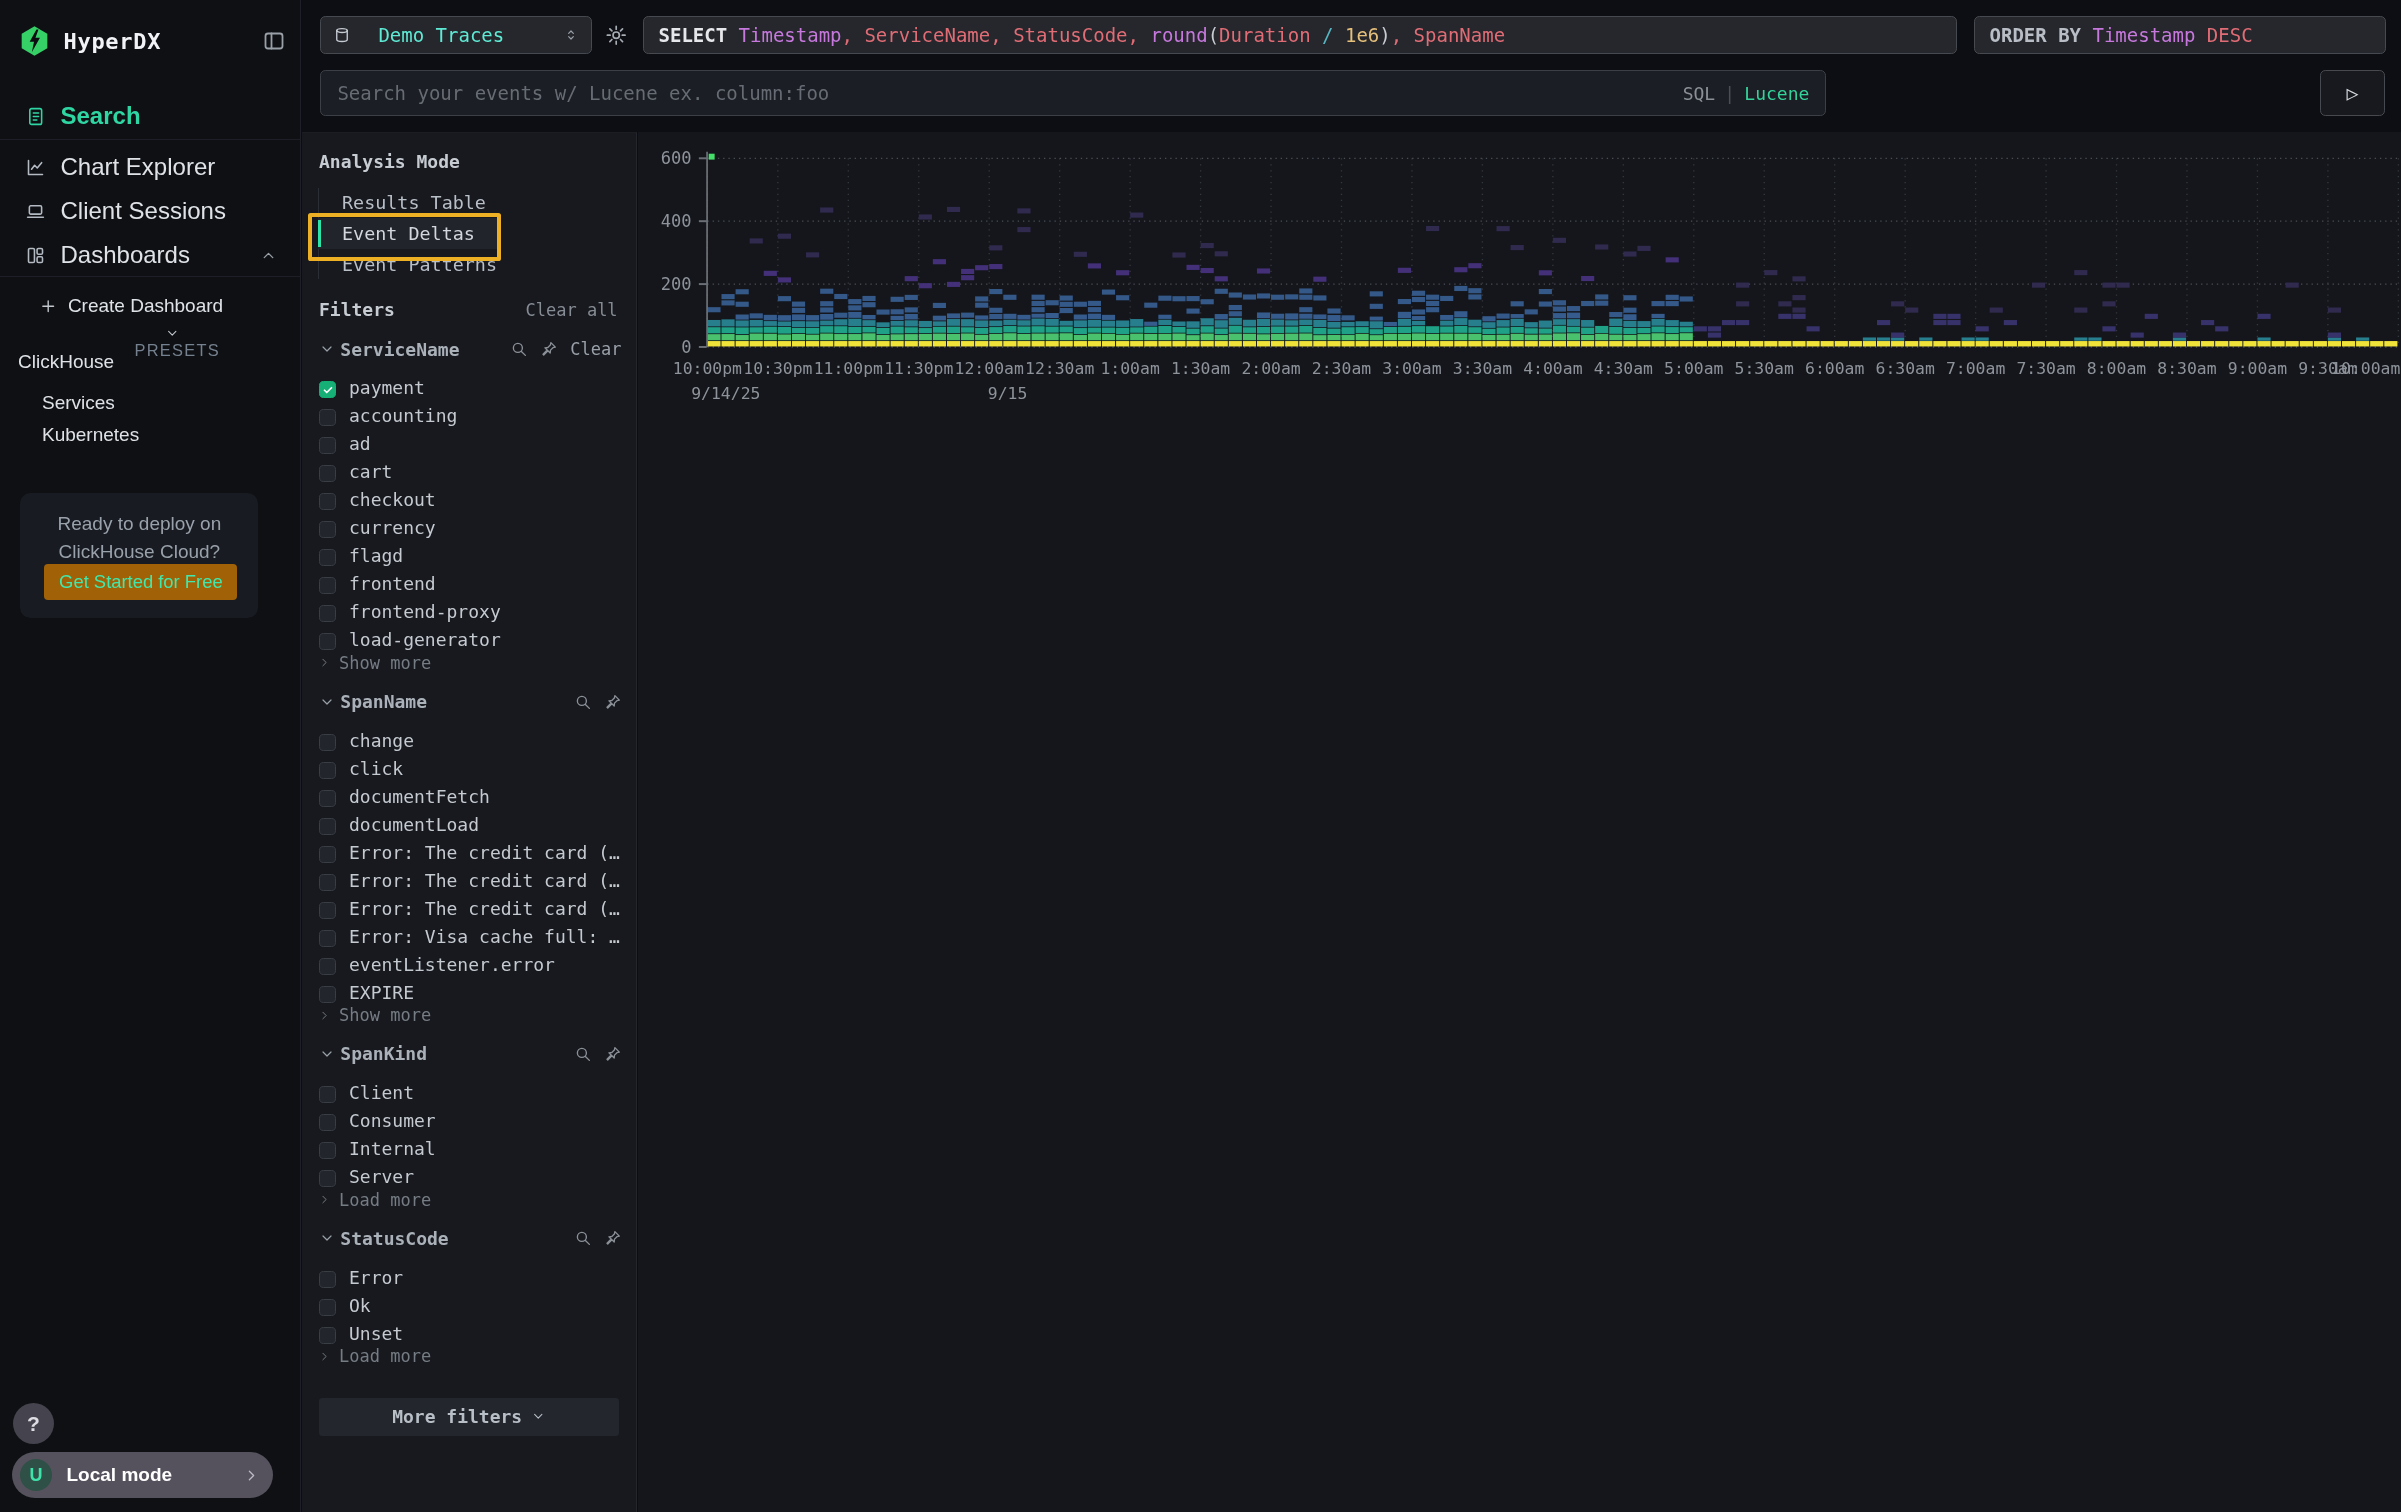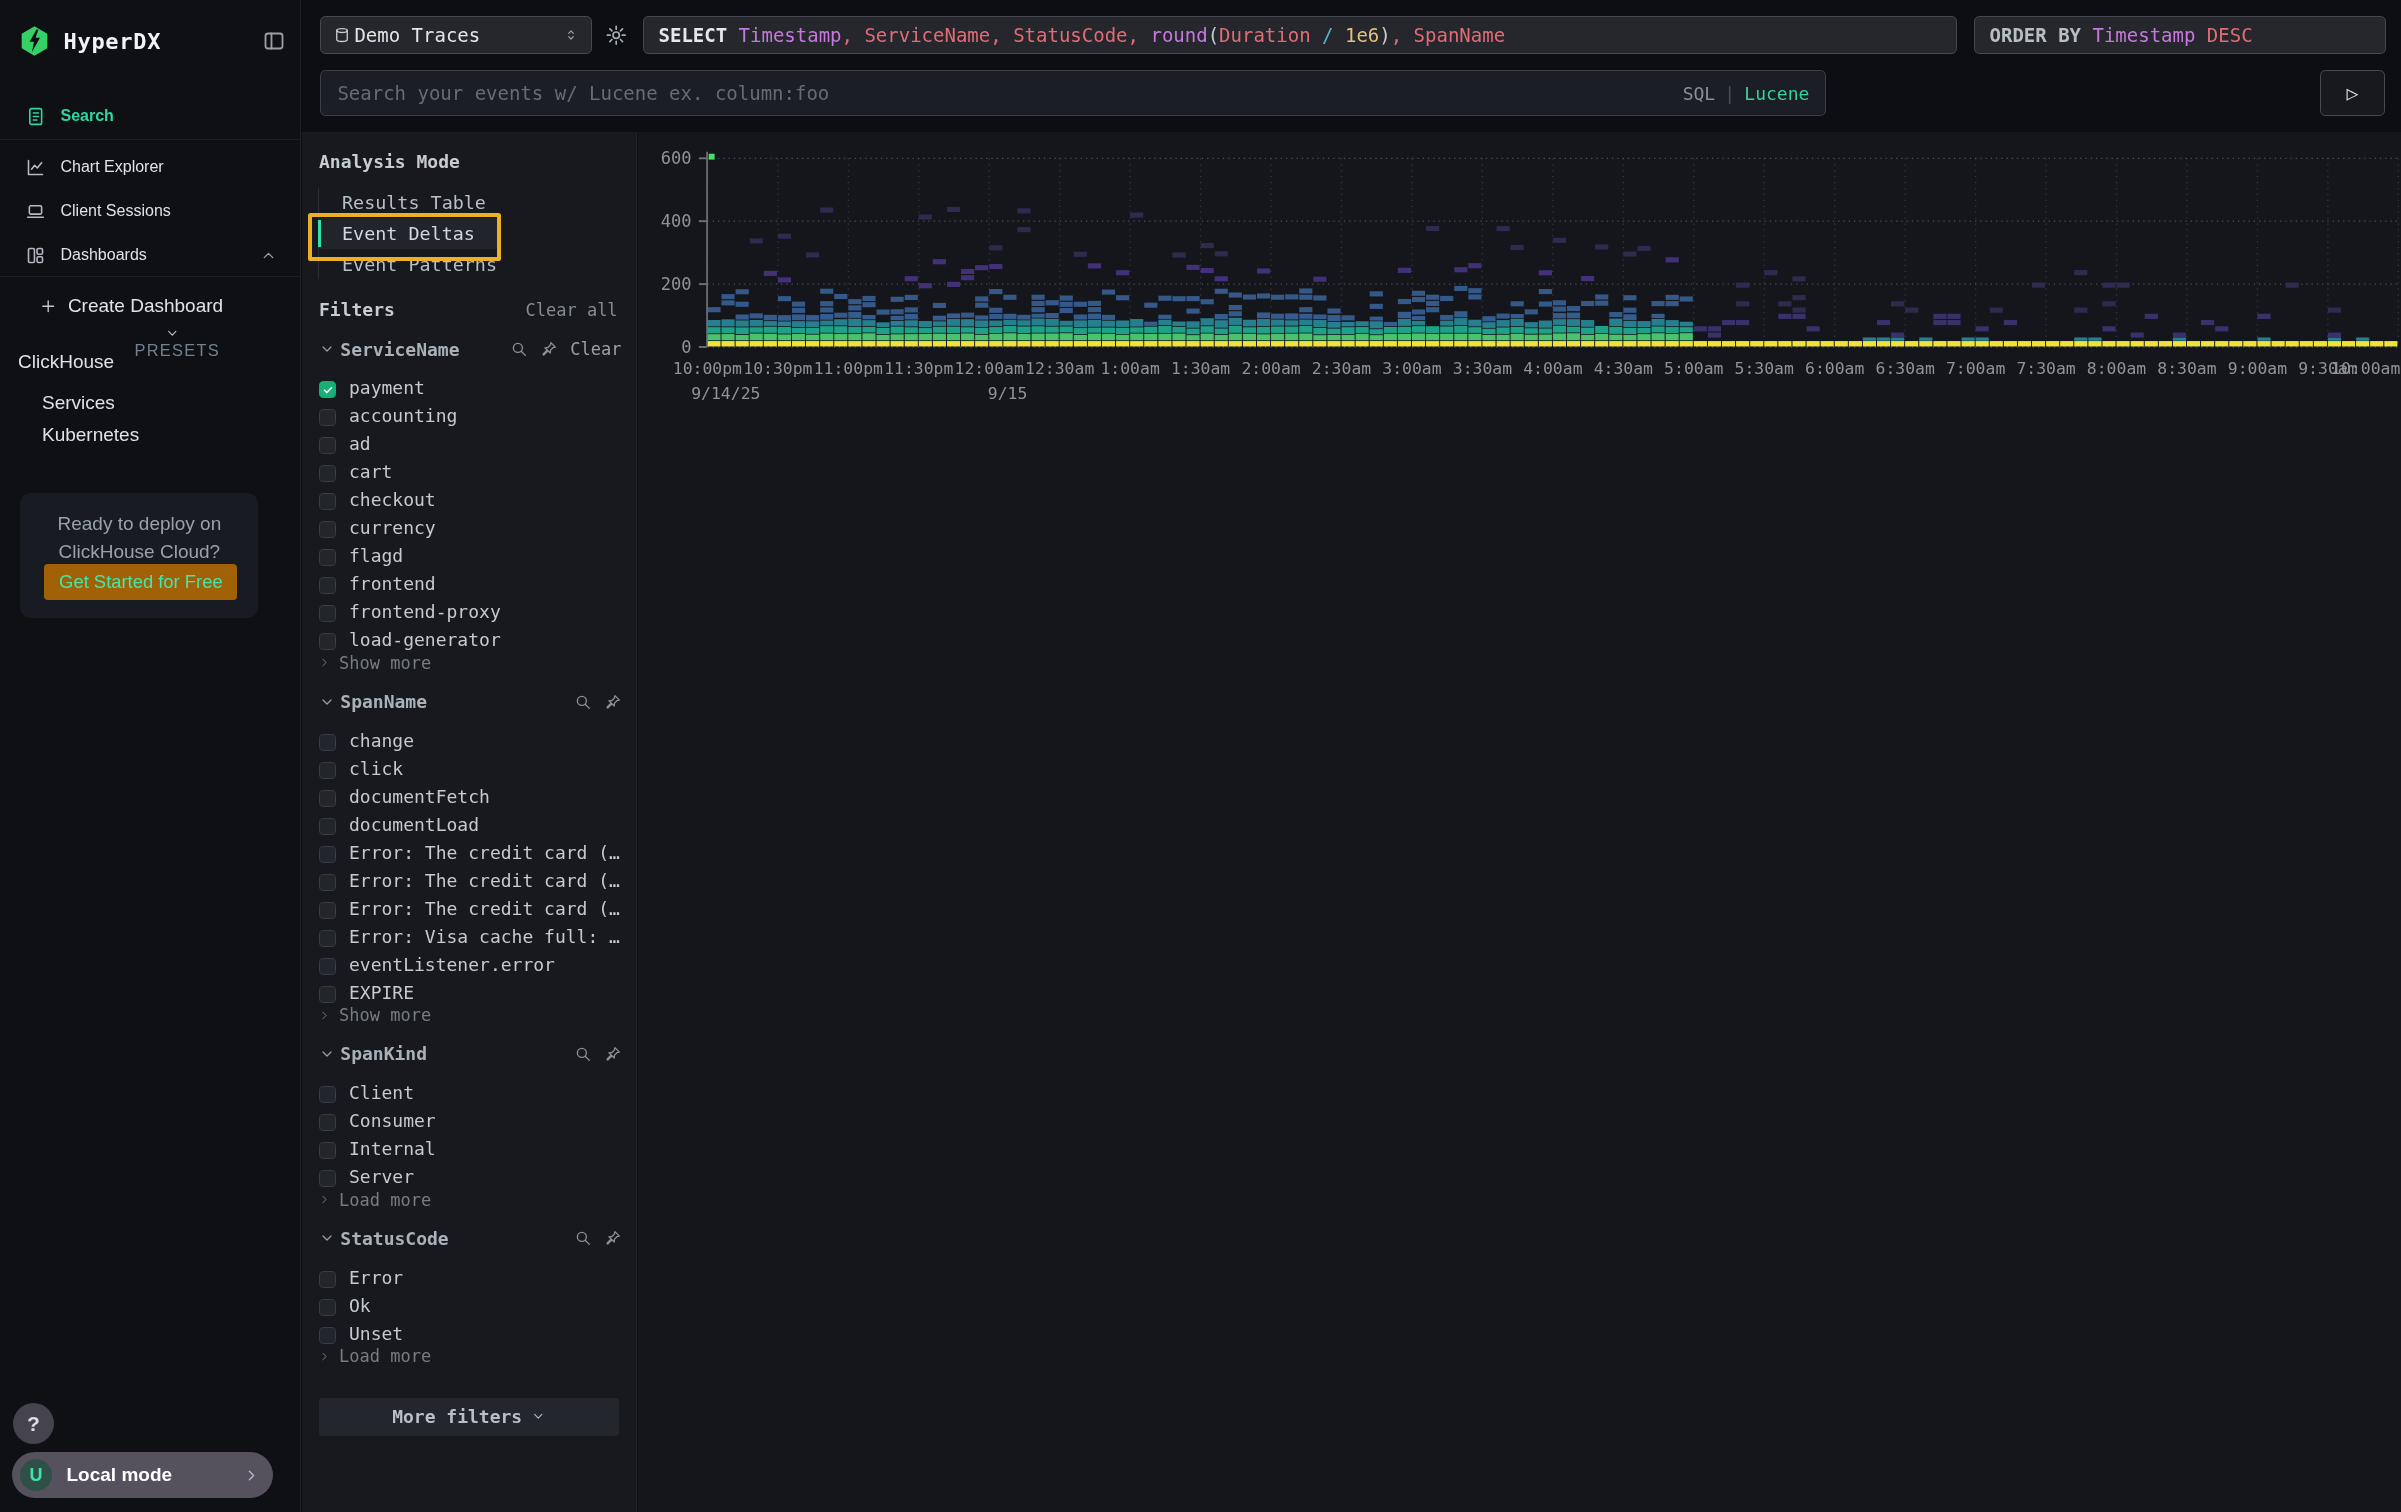--- a/index.html
+++ b/index.html
@@ -6,21 +6,21 @@
   html,body { width:2401px; height:1512px; }
   body { background:#0b0d11; font-family:"DejaVu Sans Mono", monospace; color:#c5cad1; overflow:hidden; position:relative; }
   .icon { display:inline-flex; flex:none; }
   .icon svg { width:100%; height:100%; fill:none; stroke:currentColor; stroke-width:1.8; stroke-linecap:round; stroke-linejoin:round; }
 
   
   .sidebar { position:absolute; left:0; top:0; width:301px; height:1512px; background:#0e1014; border-right:0.7px solid #1d2026; z-index:5; }
   .logo-row { position:absolute; top:20px; left:20px; right:14.5px; height:42px; display:flex; align-items:center; }
   .brand { font-size:22px; font-weight:bold; color:#f2f3f6; margin-left:14.5px; letter-spacing:0.7px; }
   .collapse-btn { margin-left:auto; width:24px; height:24px; color:#9aa0a8; }
-  .nav-item { position:absolute; left:0; width:301px; height:32px; display:flex; align-items:center; padding-left:25px; font-family:"Liberation Sans", sans-serif; font-size:16px; color:#dfe2e7; cursor:pointer; }
+  .nav-item { position:absolute; left:0; width:301px; height:32px; display:flex; align-items:center; padding-left:25px; font-family:"Liberation Sans", sans-serif; font-size:24px; color:#dfe2e7; cursor:pointer; }
   .nav-item .icon { width:21px; height:21px; color:#b4bac2; }
   .nav-item .nav-label { margin-left:14.5px; }
   .nav-item.active { color:#2fd6a3; font-weight:bold; }
   .nav-item.active .icon { color:#2fd6a3; }
   .nav-item .trail { margin-left:auto; margin-right:24px; width:17px; height:17px; color:#9aa0a8; }
   .side-divider { position:absolute; left:0; width:301px; height:0.7px; background:#1c1f25; }
   .sub-item { position:absolute; left:0; width:301px; height:30px; display:flex; align-items:center; font-family:"Liberation Sans", sans-serif; font-size:19px; color:#dfe2e7; cursor:pointer; }
   .sub-item .icon { width:17px; height:17px; color:#c3c8cf; }
   .sub-item.preset-header { font-size:16.4px; color:#75818e; letter-spacing:1.3px; }
   .promo { position:absolute; left:20.4px; top:493px; width:238px; height:125px; background:#181b21; border-radius:10.5px; text-align:center; font-family:"Liberation Sans", sans-serif; }
@@ -31,21 +31,21 @@
   .user-pill { position:absolute; left:12px; top:1452px; width:261px; height:46px; border-radius:23px; background:#55525d; display:flex; align-items:center; padding:0 13px 0 8px; cursor:pointer; }
   .avatar { width:32px; height:32px; border-radius:50%; background:#2f5046; color:#3fe3aa; font-family:"Liberation Sans", sans-serif; font-weight:bold; font-size:18px; display:flex; align-items:center; justify-content:center; }
   .user-label { margin-left:14.5px; font-family:"Liberation Sans", sans-serif; font-weight:bold; font-size:19px; color:#ffffff; }
   .user-pill .trail { margin-left:auto; width:17px; height:17px; color:#bdbac7; }
 
   
   .topbar { position:absolute; left:302px; top:0; width:2100px; height:132px; background:#0c0e13; }
   .tb-box { position:absolute; background:#25272d; border:1.3px solid #46494f; border-radius:5.3px; display:flex; align-items:center; }
   .source-select { left:18.4px; top:16px; width:272px; height:38px; padding:0 12px; cursor:pointer; }
   .source-select .icon { width:18px; height:18px; color:#c6cbd2; }
-  .source-label { font-size:19px; color:#e5e5e5; margin-left:3px;text-align:center; }
+  .source-label { font-size:19px; color:#5eead4; margin-left:27px;text-align:center; }
   .source-select .trail { margin-left:auto; width:16px; height:16px; color:#9aa0a8; }
   .gear-btn { position:absolute; left:297px; top:18px; width:34px; height:34px; display:flex; align-items:center; justify-content:center; color:#a7adb5; cursor:pointer; }
   .gear-btn .icon { width:22.4px; height:22.4px; }
   .query-box { left:341px; top:16px; width:1314px; height:38px; padding:0 14.5px; font-size:19px; white-space:pre; cursor:text; }
   .order-box { left:1672px; top:16px; width:412px; height:38px; padding:0 14.5px; font-size:19px; white-space:pre; cursor:text; }
   .search-box { left:18.4px; top:70px; width:1506px; height:46px; background:#1b1e24; border-color:#3c4046; padding:0 16px; cursor:text; }
   .search-placeholder { font-size:19px; color:#676c74; }
   .lang-toggle { margin-left:auto; display:flex; align-items:center; gap:9.2px; font-size:18px; }
   .lang-sql { color:#8b9097; cursor:pointer; }
   .lang-divider { color:#4a4e55; }

